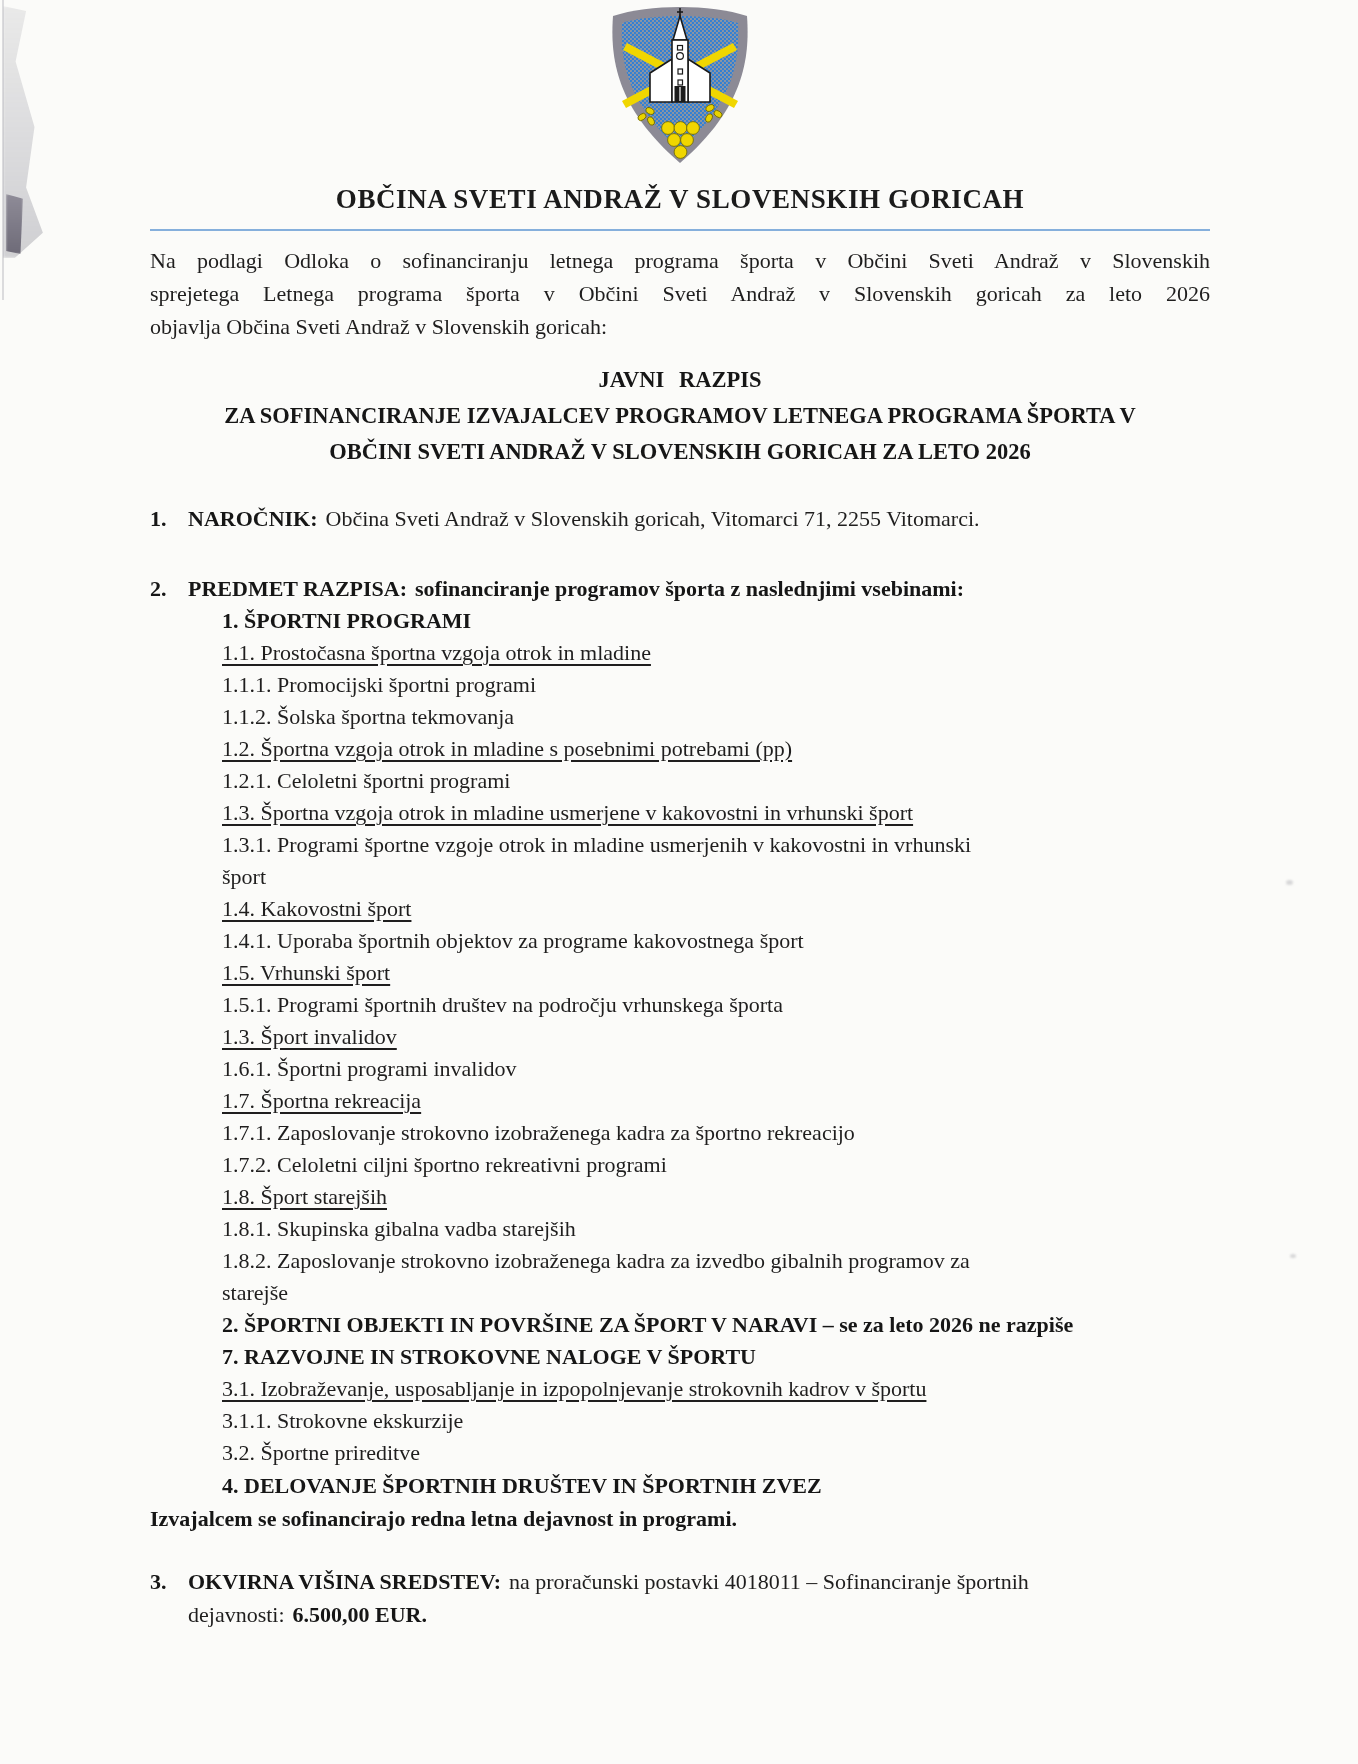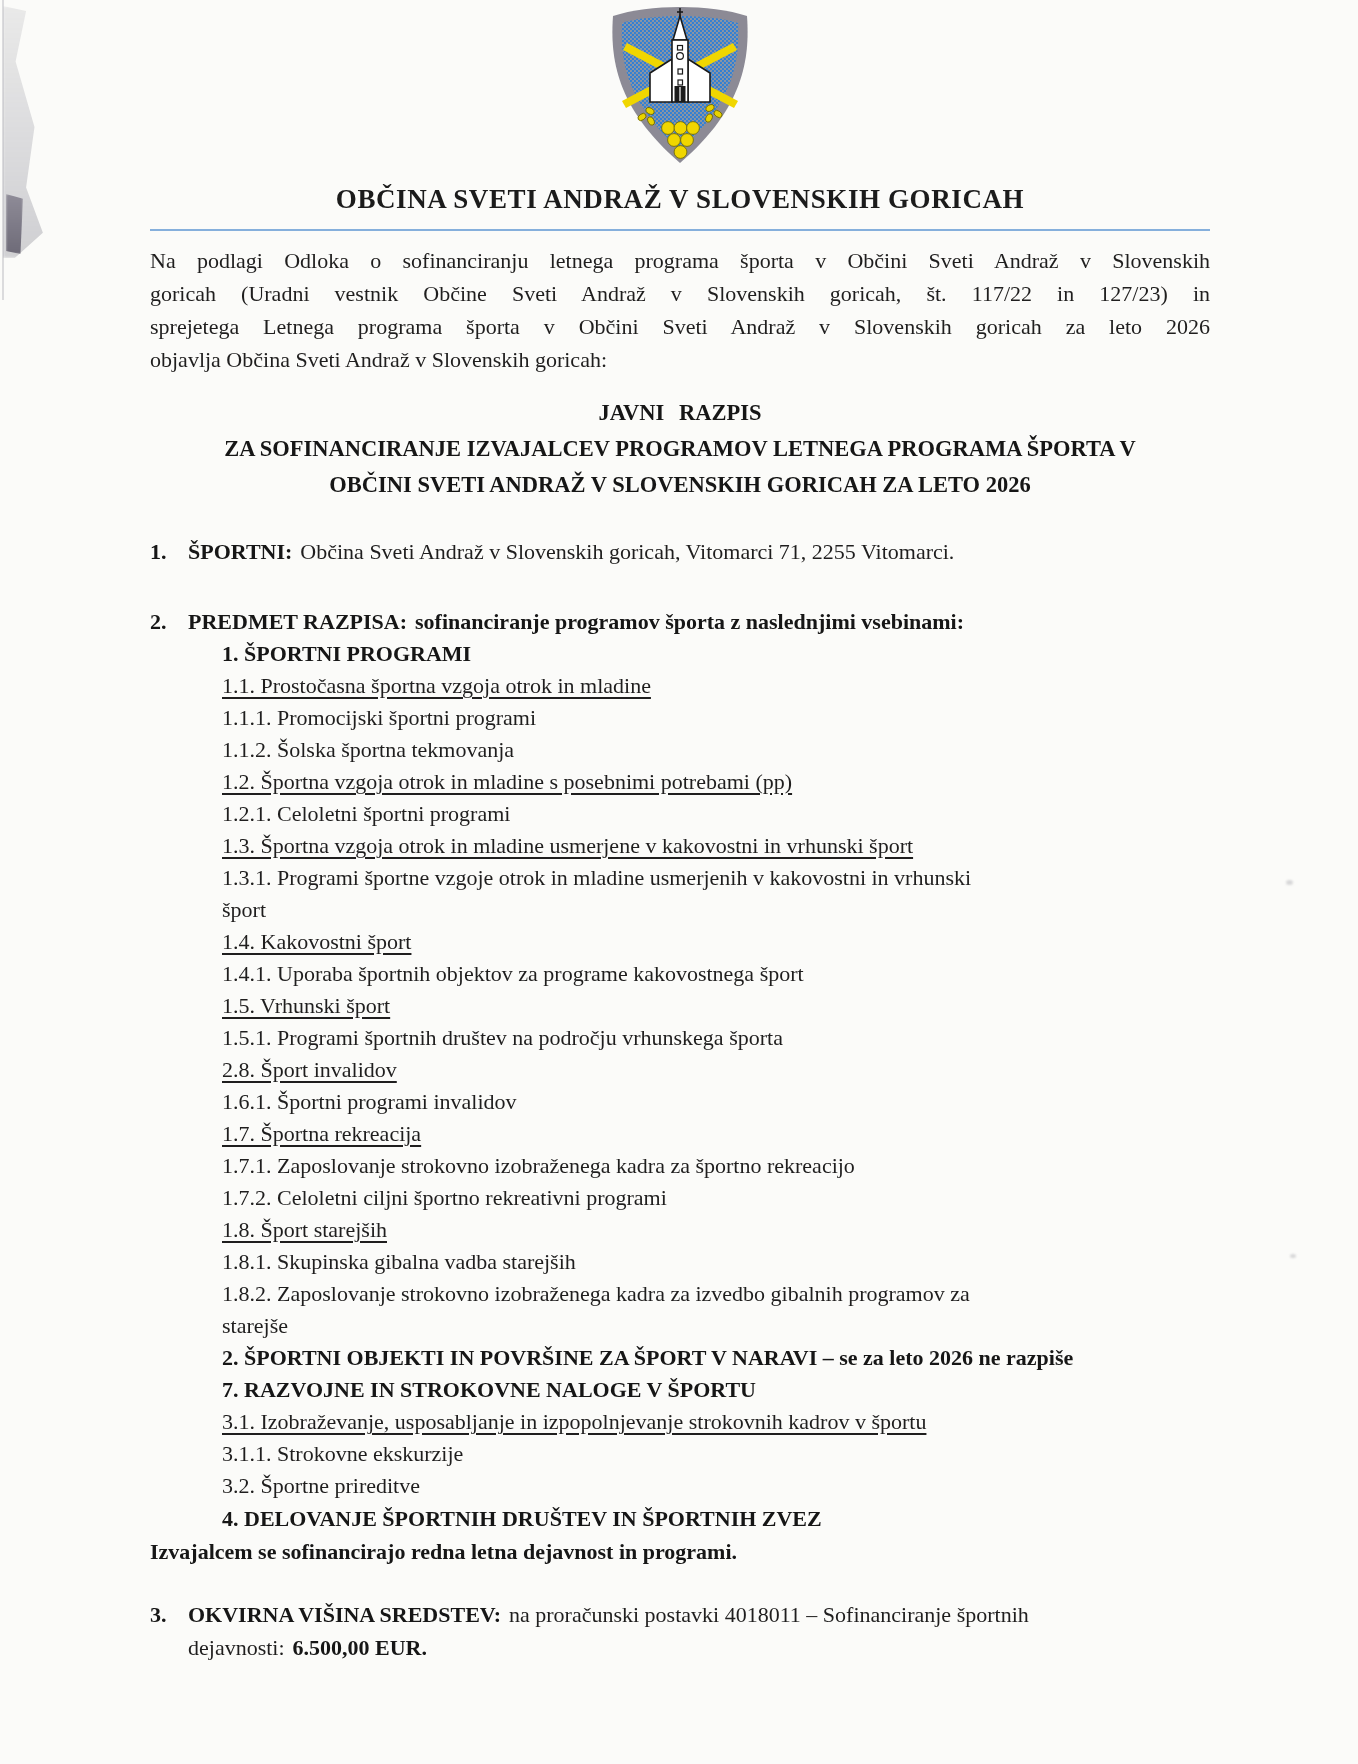--- a/index.html
+++ b/index.html
@@ -119,35 +119,34 @@
       <ellipse cx="112" cy="104" rx="4.4" ry="3" transform="rotate(-25 112 104)"></ellipse>
       <ellipse cx="111" cy="114" rx="4.4" ry="3" transform="rotate(-65 111 114)"></ellipse>
     </g>
   </svg>
 
   <div class="muni-title">OBČINA SVETI ANDRAŽ V SLOVENSKIH GORICAH</div>
   <hr class="rule">
 
   <div class="intro">
     <div class="jline">Na podlagi Odloka o sofinanciranju letnega programa športa v Občini Sveti Andraž v Slovenskih</div>
-    <div class="jline">goricah (Uradni vestnik Občine Sveti Andraž v Slovenskih goricah, št. 117/22 in 127/23) in</div>
     <div class="jline">sprejetega Letnega programa športa v Občini Sveti Andraž v Slovenskih goricah za leto 2026</div>
     <div class="jline">objavlja Občina Sveti Andraž v Slovenskih goricah:</div>
   </div>
 
   <div class="notice-title">
     <div class="l1">JAVNI RAZPIS</div>
     <div>ZA SOFINANCIRANJE IZVAJALCEV PROGRAMOV LETNEGA PROGRAMA ŠPORTA V</div>
     <div>OBČINI SVETI ANDRAŽ V SLOVENSKIH GORICAH ZA LETO 2026</div>
   </div>
 
   <div class="section sec-narocnik">
     <span class="sec-num">1.</span>
     <div class="hang-body">
-      <span class="sec-label">ŠPORTNI:</span><span>Občina Sveti Andraž v Slovenskih goricah, Vitomarci 71, 2255 Vitomarci.</span>
+      <span class="sec-label">NAROČNIK:</span><span>Občina Sveti Andraž v Slovenskih goricah, Vitomarci 71, 2255 Vitomarci.</span>
     </div>
   </div>
 
   <div class="section sec-predmet">
     <span class="sec-num">2.</span>
     <div class="hang-body">
       <span class="sec-label">PREDMET RAZPISA:</span><span class="sec-label">sofinanciranje programov športa z naslednjimi vsebinami:</span>
     </div>
   </div>
 
@@ -158,21 +157,21 @@
     <div class="prog-item">1.1.2. Šolska športna tekmovanja</div>
     <div class="prog-item u">1.2. Športna vzgoja otrok in mladine s posebnimi potrebami (pp)</div>
     <div class="prog-item">1.2.1. Celoletni športni programi</div>
     <div class="prog-item u">1.3. Športna vzgoja otrok in mladine usmerjene v kakovostni in vrhunski šport</div>
     <div class="prog-item">1.3.1. Programi športne vzgoje otrok in mladine usmerjenih v kakovostni in vrhunski
 šport</div>
     <div class="prog-item u">1.4. Kakovostni šport</div>
     <div class="prog-item">1.4.1. Uporaba športnih objektov za programe kakovostnega šport</div>
     <div class="prog-item u">1.5. Vrhunski šport</div>
     <div class="prog-item">1.5.1. Programi športnih društev na področju vrhunskega športa</div>
-    <div class="prog-item u">2.8. Šport invalidov</div>
+    <div class="prog-item u">1.3. Šport invalidov</div>
     <div class="prog-item">1.6.1. Športni programi invalidov</div>
     <div class="prog-item u">1.7. Športna rekreacija</div>
     <div class="prog-item">1.7.1. Zaposlovanje strokovno izobraženega kadra za športno rekreacijo</div>
     <div class="prog-item">1.7.2. Celoletni ciljni športno rekreativni programi</div>
     <div class="prog-item u">1.8. Šport starejših</div>
     <div class="prog-item">1.8.1. Skupinska gibalna vadba starejših</div>
     <div class="prog-item">1.8.2. Zaposlovanje strokovno izobraženega kadra za izvedbo gibalnih programov za
 starejše</div>
     <div class="prog-item b">2. ŠPORTNI OBJEKTI IN POVRŠINE ZA ŠPORT V NARAVI – se za leto 2026 ne razpiše</div>
     <div class="prog-item b">7. RAZVOJNE IN STROKOVNE NALOGE V ŠPORTU</div>

